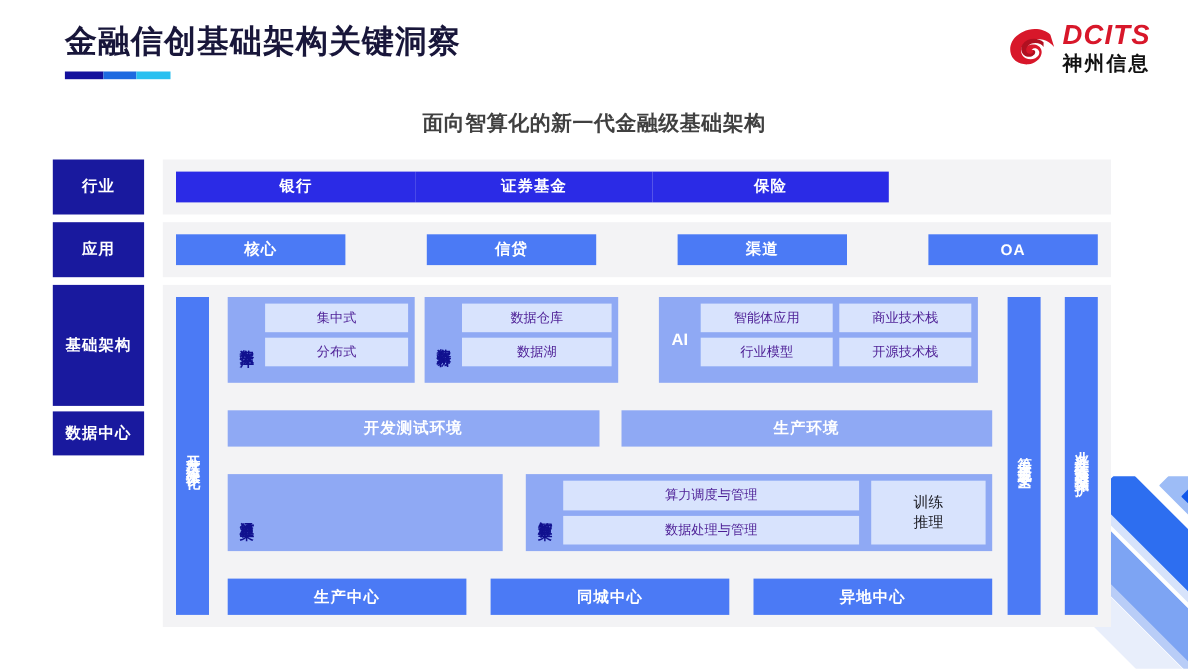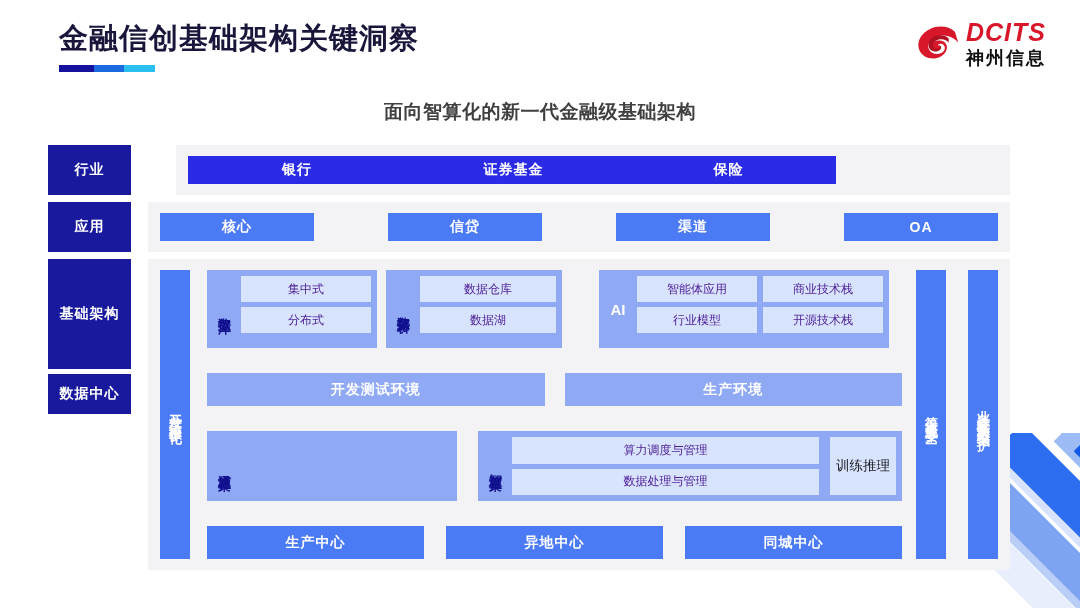--- a/index.html
+++ b/index.html
@@ -46,21 +46,21 @@
 
   .row{display:flex;position:absolute;left:0;width:962px;}
   .side-label{
     width:83px;flex:none;background:#19199e;color:#fff;
     display:flex;align-items:center;justify-content:center;
     font-size:14px;font-weight:bold;letter-spacing:1px;
   }
   .row-body{margin-left:17px;flex:1;background:#f3f3f5;display:flex;align-items:center;}
 
   
-  .row-industry{top:0;height:50px;gap:28px;}
+  .row-industry{top:0;height:50px;}
   .row-industry .row-body{height:50px;padding:0 12px;box-sizing:border-box;}
   .chip-industry{
     height:28px;background:#2b2be6;color:#fff;font-size:14px;font-weight:bold;
     display:flex;align-items:center;justify-content:center;letter-spacing:1px;
   }
   .chip-industry.w1{width:218px;}
   .chip-industry.w2{width:215px;}
   .chip-industry.w3{width:215px;}
 
   
@@ -129,22 +129,22 @@
     flex:1;background:#8fa9f4;color:#fff;font-size:14px;font-weight:bold;
     display:flex;align-items:center;justify-content:center;letter-spacing:1px;
   }
 
   
   .band-fw{height:70px;gap:21px;}
   .g-tf{width:250px;}
   .g-zf{flex:1;}
   .g-zf .group-cells{flex-direction:row;}
   .zf-left{flex:1;display:flex;flex-direction:column;gap:5px;}
-  .zf-right{width:66px;background:#d8e3fd;color:#18181f;font-size:13.5px;
-            display:flex;flex-direction:row;align-items:center;justify-content:center;line-height:18px;}
+  .zf-right{width:104px;background:#d8e3fd;color:#18181f;font-size:13.5px;
+            display:flex;flex-direction:column;align-items:center;justify-content:center;line-height:18px;}
   .g-tf .cell,.zf-left .cell{height:26px;}
 
   
   .band-dc{height:33px;gap:22px;}
   .dcbar{
     flex:1;background:#4b7af5;color:#fff;font-size:14px;font-weight:bold;
     display:flex;align-items:center;justify-content:center;letter-spacing:1px;
   }
 </style>
 </head>
@@ -283,22 +283,22 @@
                   <span>训练</span>
                   <span>推理</span>
                 </div>
               </div>
             </div>
 
           </div>
 
           <div class="band band-dc">
             <div class="dcbar">生产中心</div>
+            <div class="dcbar">同城中心</div>
             <div class="dcbar">异地中心</div>
-            <div class="dcbar">同城中心</div>
           </div>
 
         </div>
       </div>
     </div>
 
   </div>
 </div>
 
 </body></html>

